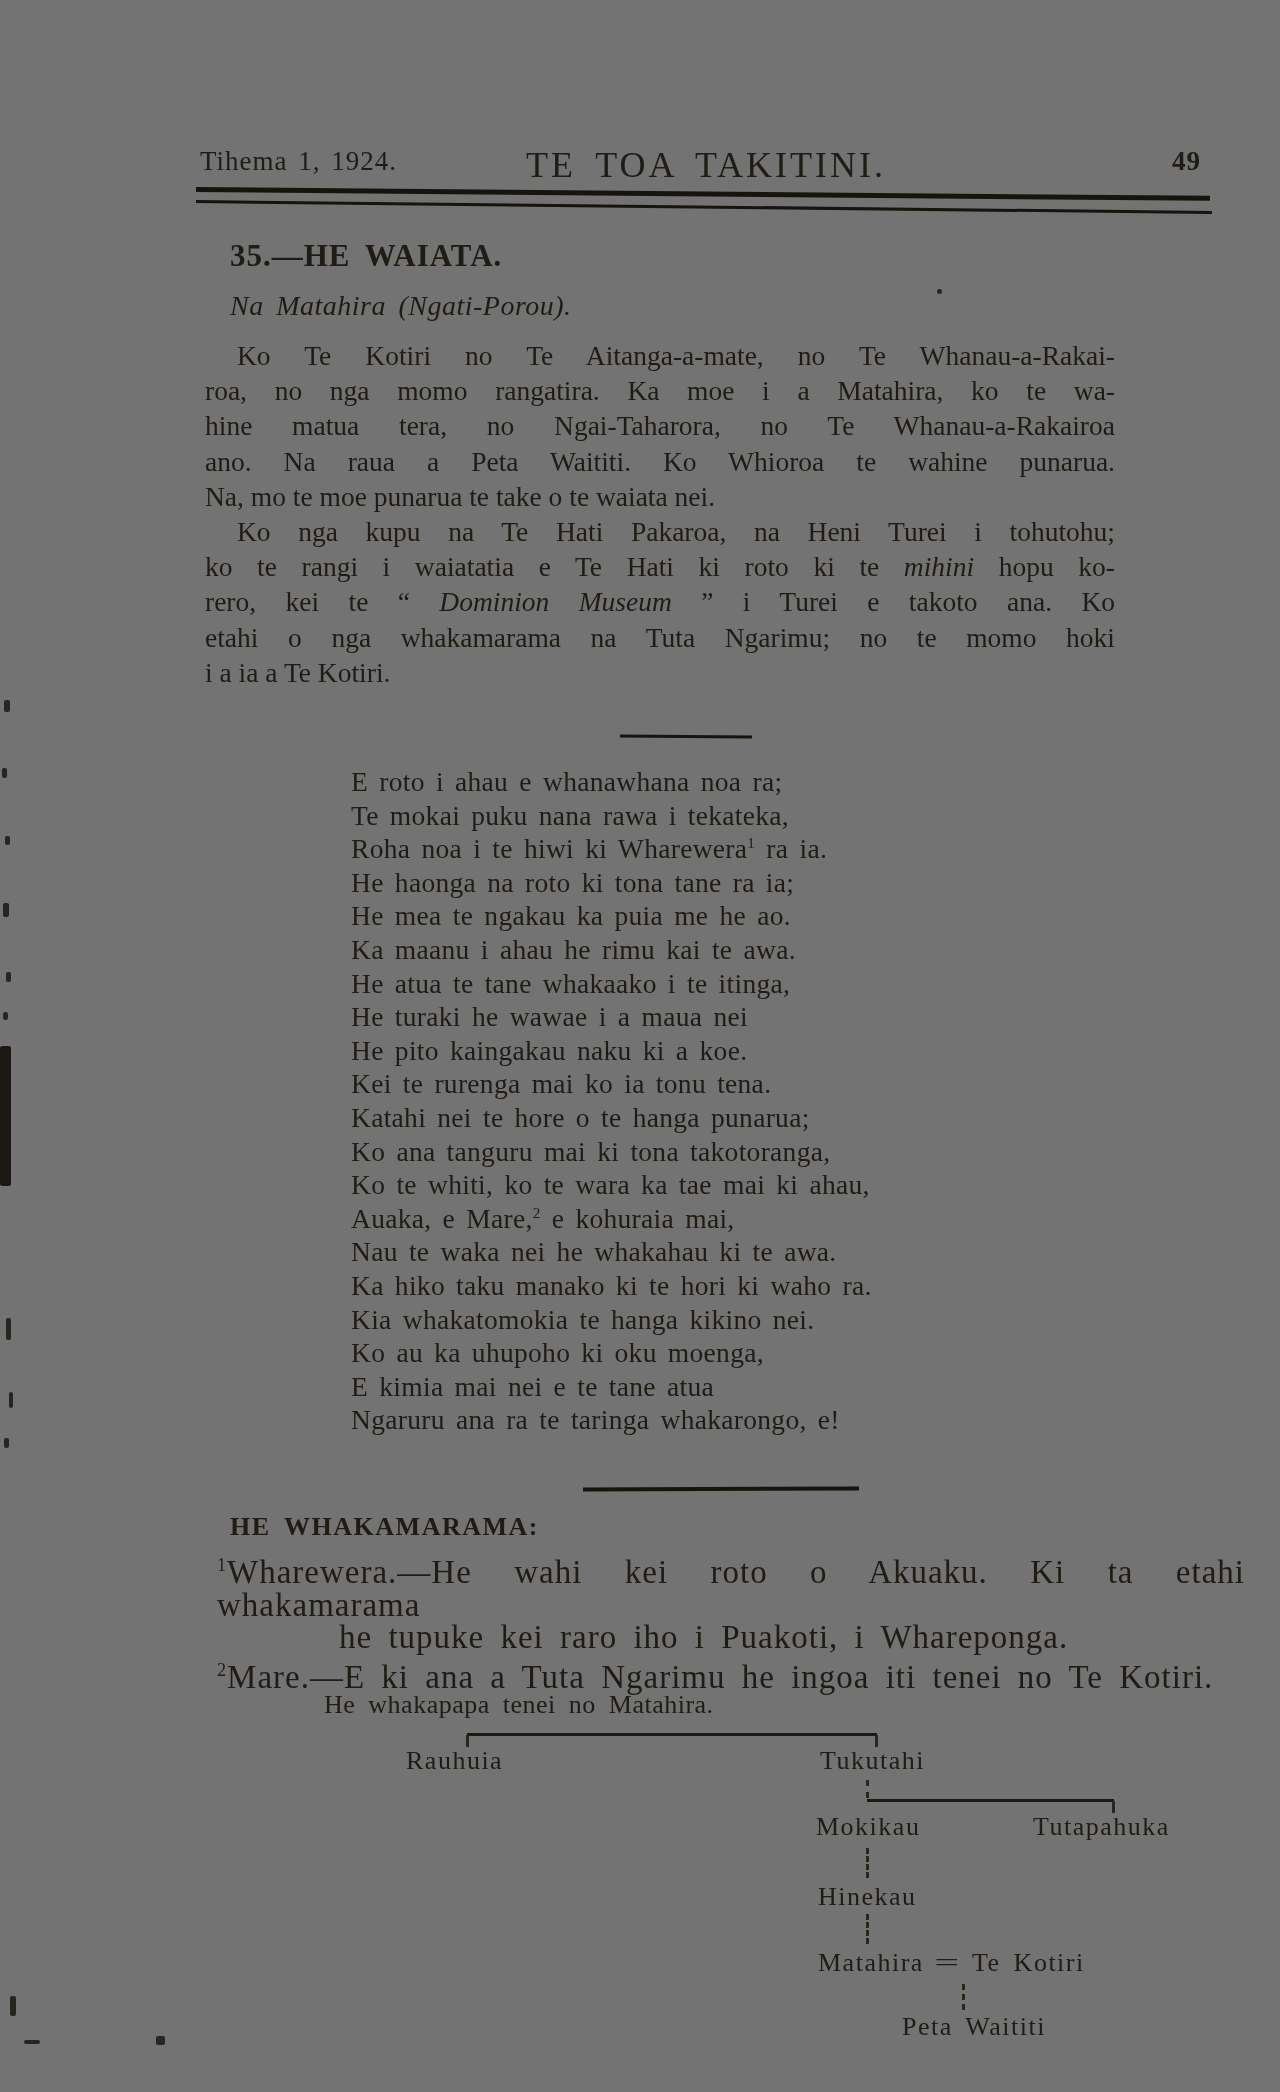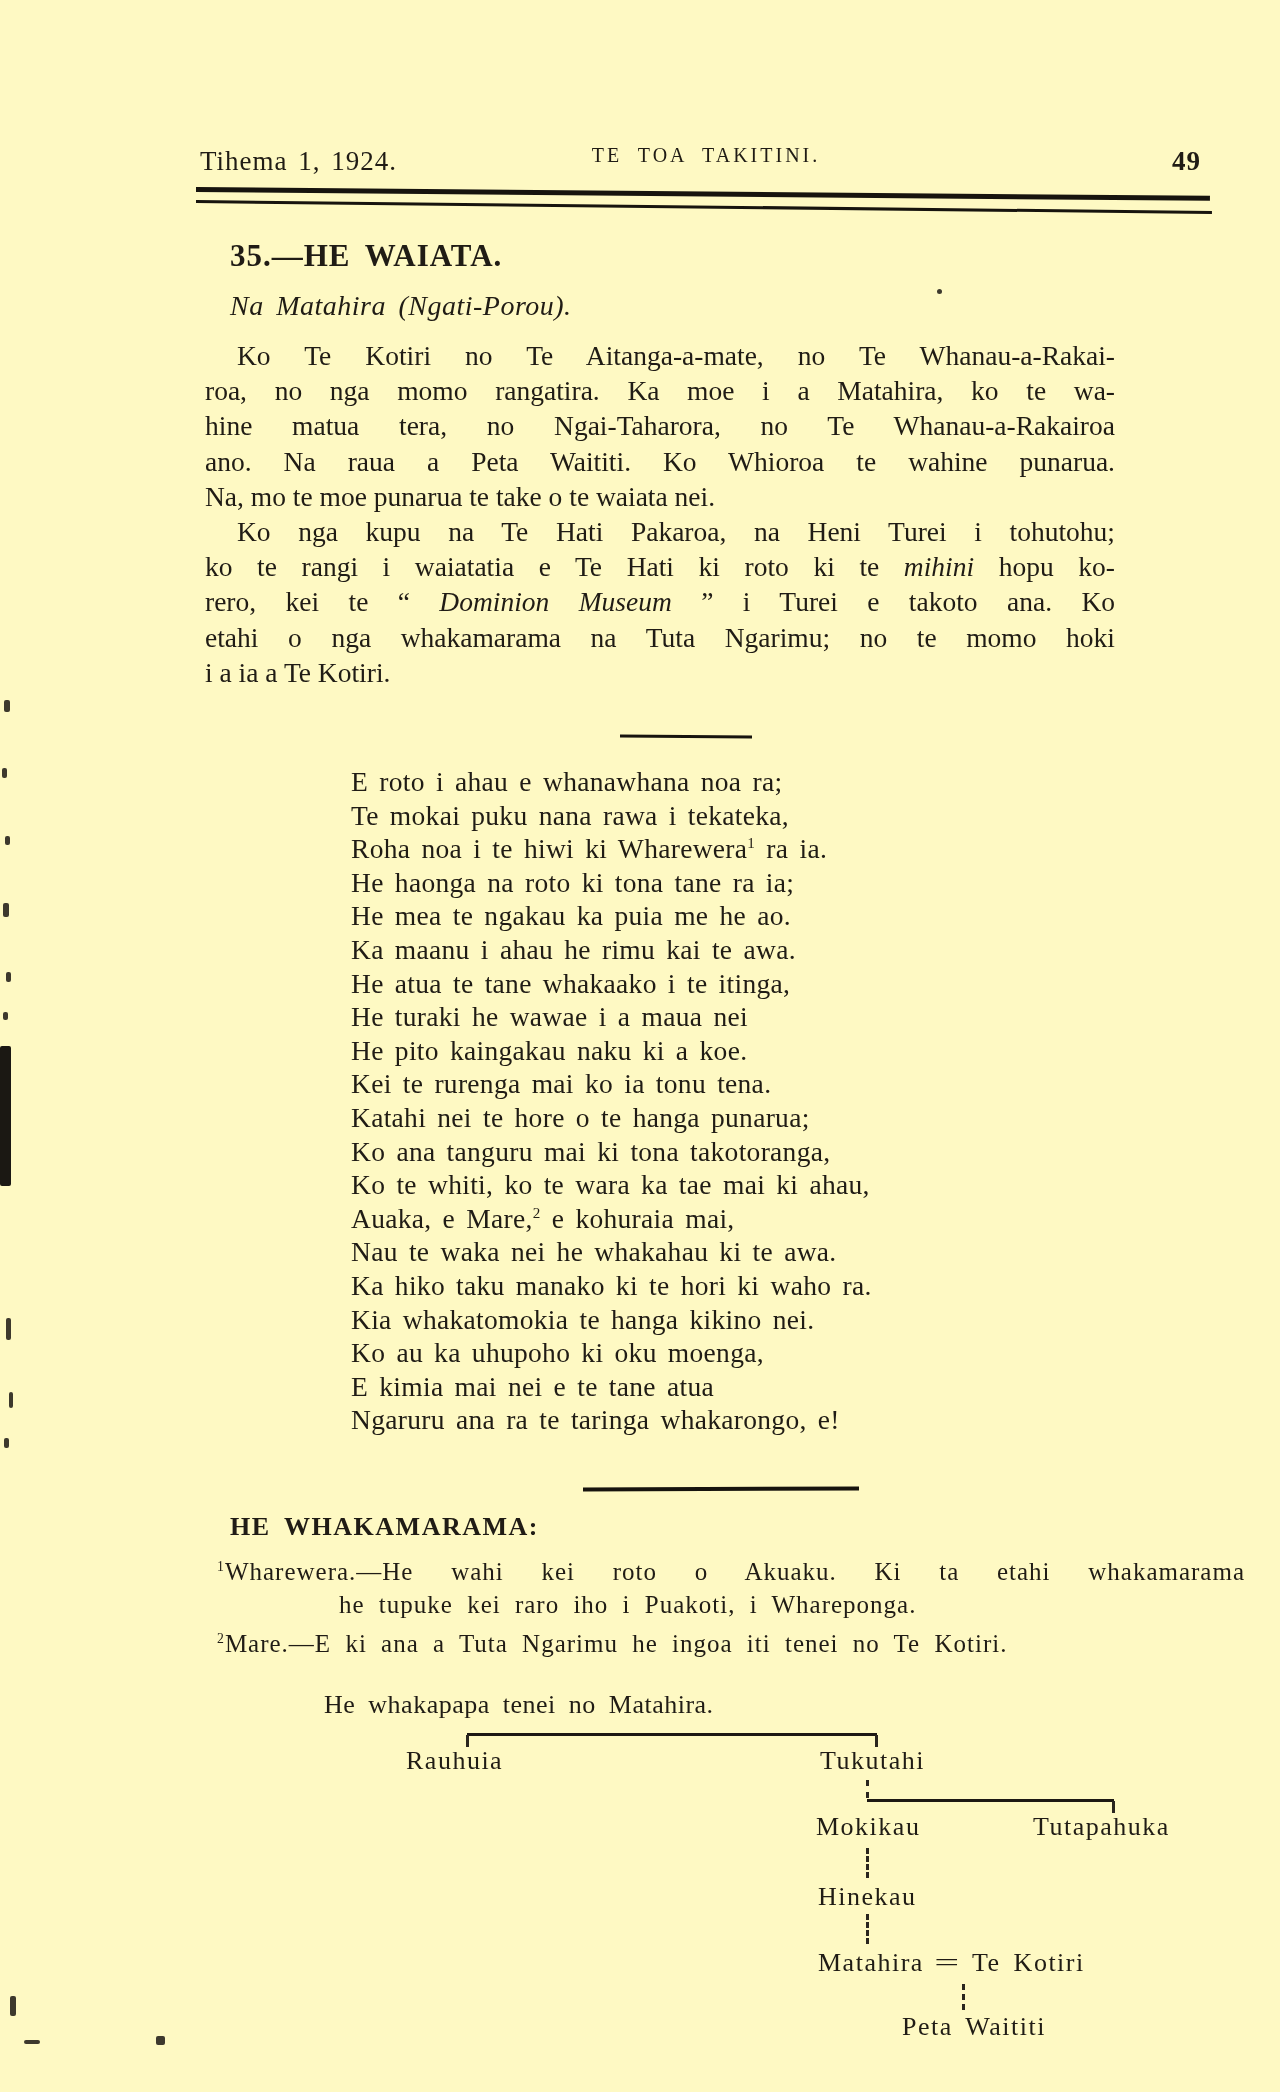--- a/index.html
+++ b/index.html
@@ -1,25 +1,25 @@
 <!DOCTYPE html>
 <html><head>
 <meta charset="utf-8">
 <style>
   html,body{margin:0;padding:0;background:#e9e6de;}
   .page{
     position:relative;width:1280px;height:2092px;margin:0 auto;
-    background:#fef9c3;color:#201c15;overflow:hidden;
+    background:#737373;color:#201c15;overflow:hidden;
     font-family:"Liberation Serif","DejaVu Serif",serif;
     -webkit-font-smoothing:antialiased;
   }
   
   .hdr-date{position:absolute;left:200px;top:146px;font-size:27px;letter-spacing:1px;word-spacing:3px;}
   .hdr-journal-box{position:absolute;left:200px;top:144px;width:1012px;text-align:center;}
-  .hdr-journal{font-size:20px;letter-spacing:3px;word-spacing:8px;}
+  .hdr-journal{font-size:36px;letter-spacing:3px;word-spacing:8px;}
   .hdr-page{position:absolute;left:1172px;top:146px;font-size:27px;font-weight:700;letter-spacing:1px;}
   .rule-a{position:absolute;left:196px;top:187px;width:1014px;height:5px;background:#17140e;transform:rotate(0.5deg);transform-origin:left center;}
   .rule-b{position:absolute;left:196px;top:200px;width:1016px;height:3px;background:#17140e;transform:rotate(0.62deg);transform-origin:left center;}
   
   .center-col{position:absolute;left:230px;width:950px;text-align:left;}
   .title{top:238px;font-size:31px;font-weight:700;letter-spacing:1px;word-spacing:6px;}
   .byline{top:290px;font-size:28px;font-style:italic;word-spacing:5px;letter-spacing:0.5px;}
   
   .intro{position:absolute;left:205px;top:338px;width:910px;font-size:27.5px;line-height:35.2px;}
   .pline{display:block;text-align:justify;text-align-last:justify;text-justify:inter-word;white-space:normal;}
@@ -29,21 +29,21 @@
   sup{font-size:0.55em;vertical-align:super;line-height:0;}
   
   .sep{position:absolute;background:#17140e;height:3px;}
   .sep-a{left:620px;top:735px;width:132px;transform:rotate(0.4deg);}
   .sep-b{left:583px;top:1487px;width:276px;height:4px;transform:rotate(-0.25deg);}
   
   .poem{position:absolute;left:351px;top:765px;font-size:27.5px;line-height:33.6px;word-spacing:4px;letter-spacing:0.3px;}
   .poem .pline{text-align:left;text-align-last:left;}
   
   .notes-heading{top:1512px;font-size:26px;font-weight:700;letter-spacing:1.5px;word-spacing:6px;}
-  .notes{position:absolute;left:217px;top:1556px;width:1028px;font-size:25px;line-height:32.5px;letter-spacing:1px;word-spacing:7px;}
+  .notes{position:absolute;left:217px;top:1556px;width:1028px;font-size:33px;line-height:32.5px;letter-spacing:1px;word-spacing:7px;}
   .note{margin-bottom:7px;}
   .note .pline:first-child{text-align:justify;text-align-last:justify;}
   .note .pline{text-align:left;text-align-last:left;}
   .note .pline.hang{margin-left:122px;}
   .note .pline:only-child{text-align:left;text-align-last:left;}
   .wh-caption{position:absolute;left:324px;top:1690px;font-size:26px;letter-spacing:0.5px;word-spacing:6px;}
   
   .chart{position:absolute;inset:0;}
   .ch-name{position:absolute;font-size:26px;letter-spacing:1.5px;word-spacing:5px;white-space:nowrap;}
   .ch-hline{position:absolute;height:0;border-top:3px solid #1d1913;}

